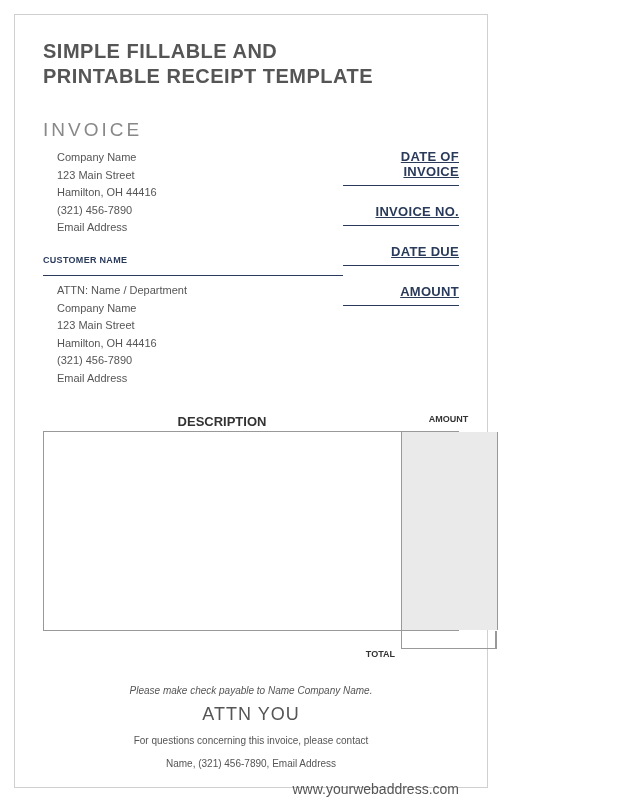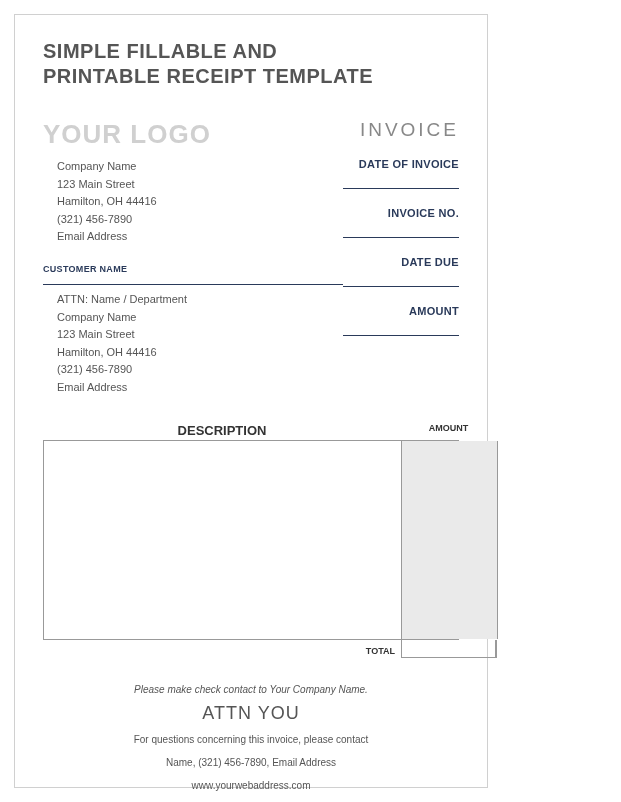--- a/index.html
+++ b/index.html
@@ -62,27 +62,28 @@
     padding-left: 14px;
   }
   .meta-block {
     text-align: right;
     width: 150px;
   }
   .meta-field {
     margin-bottom: 18px;
   }
   .meta-label {
-    font-size: 11px;
+    font-size: 13px;
     font-weight: 700;
     color: #2a3a5a;
     letter-spacing: 0.3px;
     border-bottom: 1px solid #2a3a5a;
-    padding-bottom: 18px;
+    padding-bottom: 6px;
     display: block;
+    text-decoration: underline;
   }
   .section-label {
     font-size: 9px;
     font-weight: 700;
     color: #2a3a5a;
     letter-spacing: 0.3px;
     border-bottom: 1px solid #2a3a5a;
     padding-bottom: 10px;
     margin-top: 18px;
     margin-bottom: 6px;
@@ -130,21 +131,21 @@
   }
   .total-row {
     display: flex;
     width: 100%;
   }
   .total-row .tlabel {
     flex: 0 0 358px;
     text-align: right;
     font-size: 9px;
     font-weight: 700;
-    padding: 6px 6px 0 0;
+    padding: 18px 6px 0 0;
     box-sizing: border-box;
     color: #333;
   }
   .total-row .tcell {
     flex: 0 0 95px;
     height: 18px;
     border-left: 1px solid #999;
     border-right: 1px solid #999;
     border-bottom: 1px solid #999;
     box-sizing: border-box;
@@ -172,37 +173,37 @@
     color: #555;
   }
   .footer .contact {
     font-size: 10px;
   }
   .footer .contact2 {
     font-size: 10px;
     margin-top: 12px;
   }
   .footer .web {
-    font-size: 10px;
+    font-size: 14px;
     margin-top: 12px;
+    text-align: right;
   }
 </style>
 </head>
 <body>
 
 <div class="page">
   <div class="sheet">
 
     <div class="title">
       <span>SIMPLE FILLABLE AND</span><br>
       <span>PRINTABLE RECEIPT TEMPLATE</span>
     </div>
 
     <div class="logo-row">
-      <div class="logo-placeholder">YOUR LOGO</div>
       <div class="invoice-word">INVOICE</div>
     </div>
 
     <div class="info-row">
       <div>
         <div class="company-block">
           <div>Company Name</div>
           <div>123 Main Street</div>
           <div>Hamilton, OH  44416</div>
           <div>(321) 456-7890</div>
@@ -245,21 +246,21 @@
       <div class="c2"></div>
       <div class="c3"></div>
     </div>
     <div class="total-row">
       <div class="tlabel">TOTAL</div>
       <div class="tcell"></div>
       <div class="tcell2"></div>
     </div>
 
     <div class="footer">
-      <div class="payable">Please make check contact to Your Company Name.</div>
+      <div class="payable">Please make check payable to Name Company Name.</div>
       <div class="thanks">ATTN YOU</div>
       <div class="contact">For questions concerning this invoice, please contact</div>
       <div class="contact2">Name, (321) 456-7890, Email Address</div>
       <div class="web">www.yourwebaddress.com</div>
     </div>
 
   </div>
 </div>
 
 </body></html>

